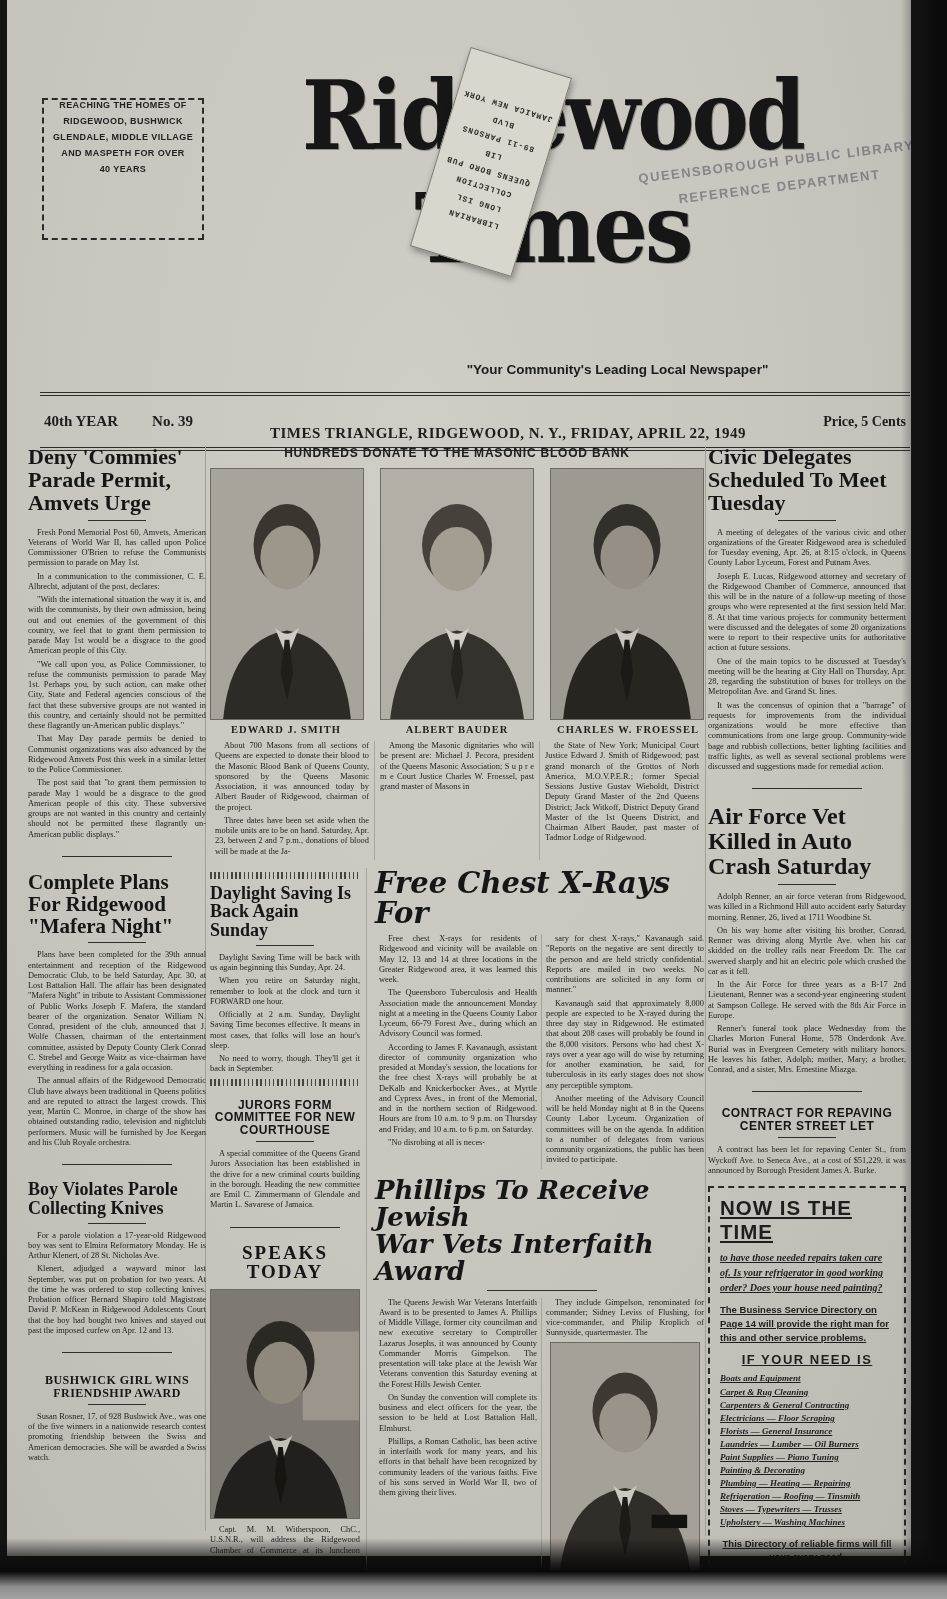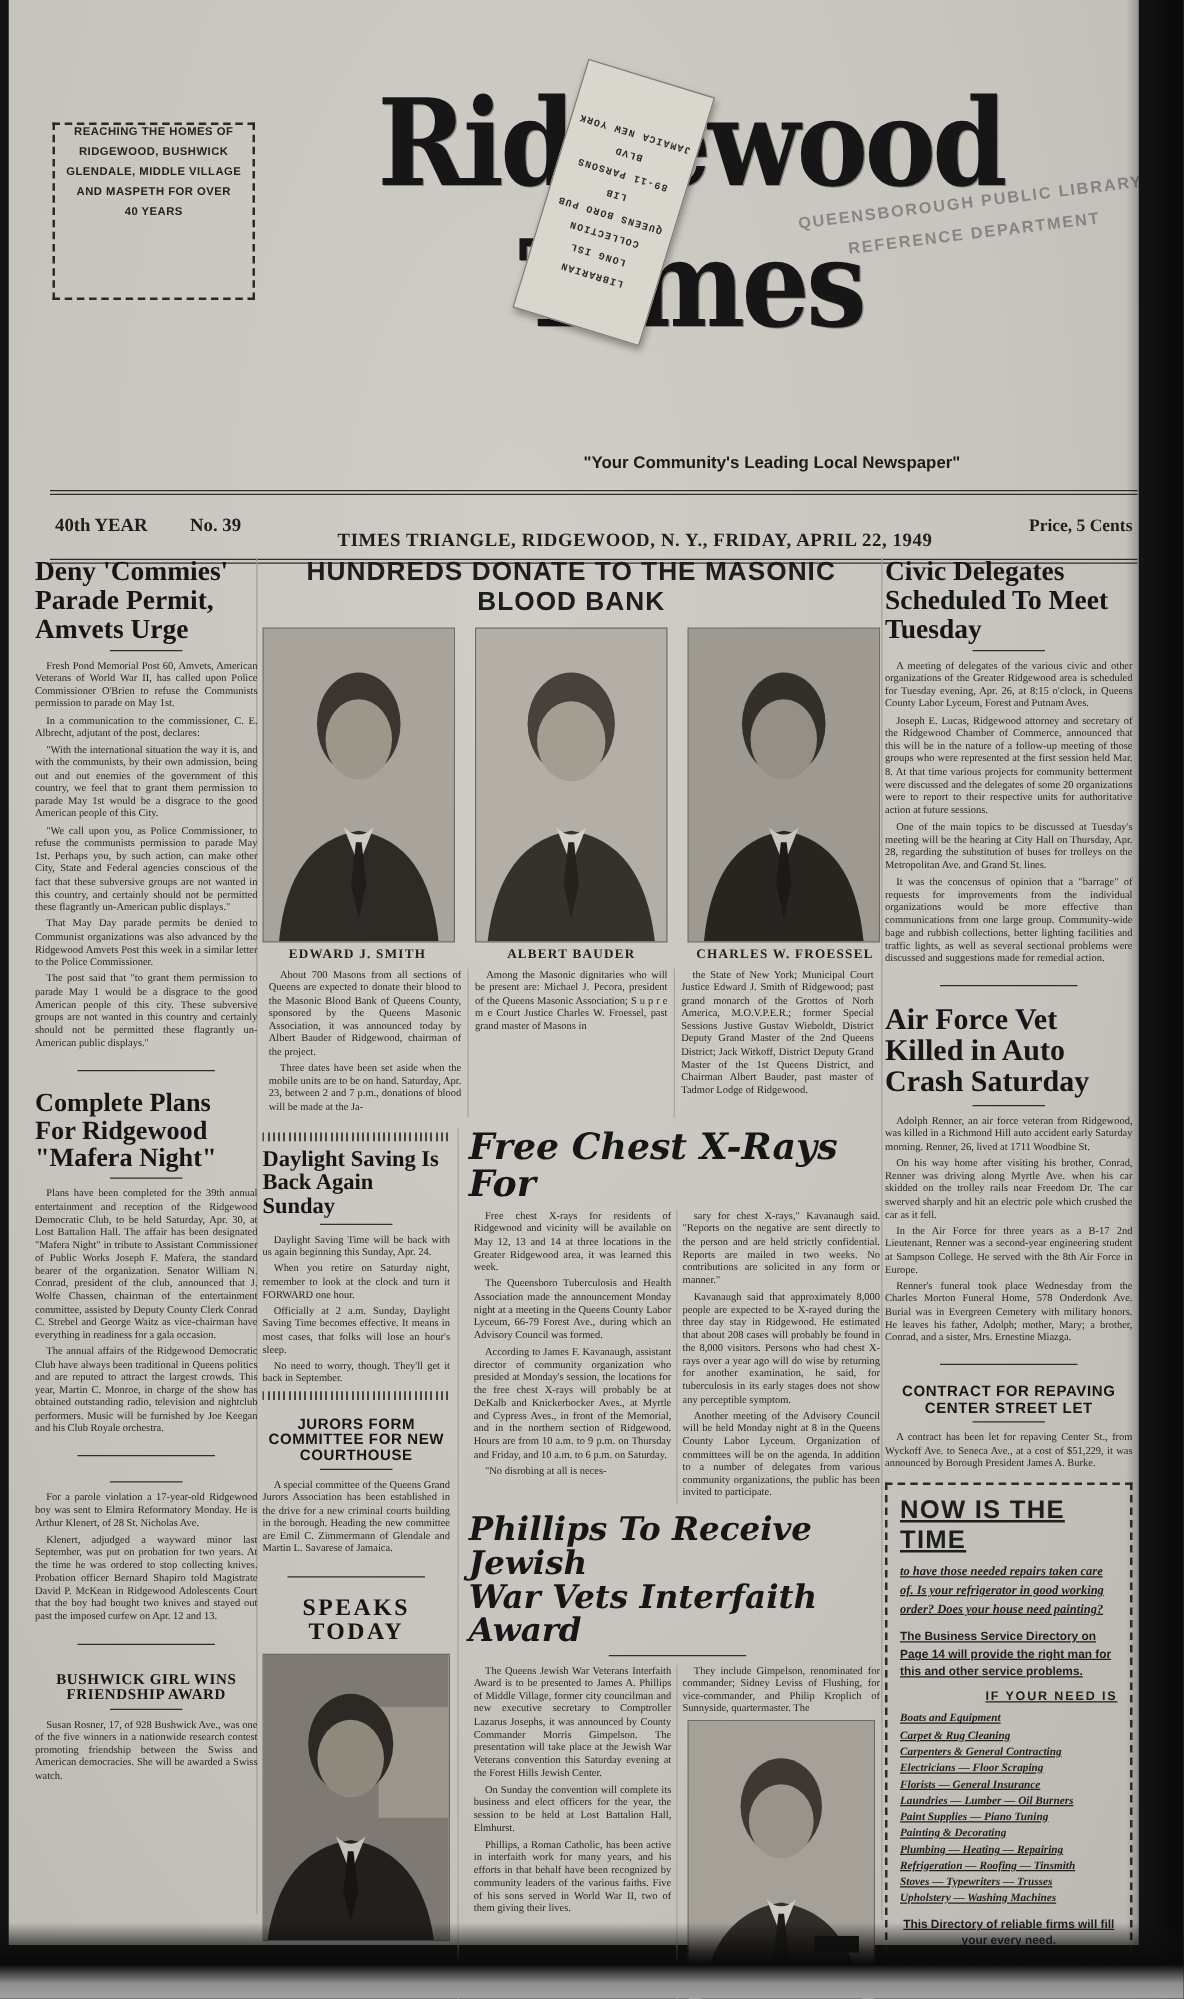--- a/index.html
+++ b/index.html
@@ -60,21 +60,21 @@
   .hl-sans{font-family:"Liberation Sans",sans-serif;}
   .indent2{padding-left:34px;}
 
   .bp{font-size:8.4px;line-height:1.22;text-align:justify;text-indent:9px;margin:0 0 3px 0;}
   .rule-div{width:58px;border-top:1.5px solid #2e2e2e;margin:5px auto 7px;}
   .rule-div.wide{width:110px;}
   .hatch{height:7px;background:repeating-linear-gradient(90deg,#454540 0 1.5px,transparent 1.5px 4.2px);margin:4px 0 5px;}
   .gap8{height:8px;}.gap14{height:14px;}
 
   
-  .bb-head{font-family:"Liberation Sans",sans-serif;font-weight:bold;font-size:21px;
+  .bb-head{font-family:"Liberation Sans",sans-serif;font-weight:bold;font-size:12px;
          letter-spacing:.8px;text-align:center;margin:0 0 8px;}
   .photo-row{display:flex;justify-content:space-between;}
   .photo{position:relative;border:1px solid #6d6a62;overflow:hidden;
          background:linear-gradient(180deg,#b7b2aa 0%,#a49f97 55%,#8b867e 100%);}
   .photo svg{display:block;width:100%;height:100%;}
   .photo-sm{width:152px;height:250px;}
   .caption-row{display:flex;justify-content:space-between;margin:4px 0 6px;}
   .caption{width:152px;text-align:center;font-weight:bold;font-size:10.5px;letter-spacing:1px;}
   .bb-cols{display:flex;}
   .bb-col{width:158px;padding:0 5px;}
@@ -87,22 +87,22 @@
   .xray-col,.phil-col{width:158px;padding:0 4px;}
   .xray-col + .xray-col,.phil-col + .phil-col{border-left:1px solid #a8a59d;}
   .photo-tall{width:148px;height:228px;margin:4px auto 0;}
 
   
   .ad-box{border:2px dashed #2a2a2a;padding:8px 10px 10px;margin-top:10px;text-decoration:underline;}
   .ad-title{font-family:"Liberation Sans",sans-serif;font-weight:bold;font-size:20.5px;
          letter-spacing:1px;margin:0 0 6px;}
   .ad-intro{font-style:italic;font-weight:bold;font-size:10px;line-height:1.5;margin:0 0 8px;}
   .ad-dir{font-family:"Liberation Sans",sans-serif;font-weight:bold;font-size:9.5px;line-height:1.45;margin:0 0 8px;}
-  .ad-need-h{font-family:"Liberation Sans",sans-serif;font-weight:bold;font-size:10px;
-         text-align:right;letter-spacing:1.5px;margin:0 0 5px;}
+  .ad-need-h{font-family:"Liberation Sans",sans-serif;font-weight:bold;font-size:13px;
+         text-align:center;letter-spacing:1.5px;margin:0 0 5px;}
   .ad-need{font-style:italic;font-weight:bold;font-size:9px;line-height:1.45;margin:0;}
   .ad-foot{font-family:"Liberation Sans",sans-serif;font-weight:bold;font-size:9.5px;
          text-align:center;line-height:1.4;margin:8px 0 0;}
 </style>
 </head>
 <body>
 
 <div class="page">
   <div class="paper"></div>
 
@@ -157,20 +157,21 @@
       <div class="gap8"></div>
 
     <h2 class="hl hl-21">Complete Plans For Ridgewood "Mafera Night"</h2>
     <div class="rule-div"></div>
     <p class="bp">Plans have been completed for the 39th annual entertainment and reception of the Ridgewood Democratic Club, to be held Saturday, Apr. 30, at Lost Battalion Hall. The affair has been designated "Mafera Night" in tribute to Assistant Commissioner of Public Works Joseph F. Mafera, the standard bearer of the organization. Senator William N. Conrad, president of the club, announced that J. Wolfe Chassen, chairman of the entertainment committee, assisted by Deputy County Clerk Conrad C. Strebel and George Waitz as vice-chairman have everything in readiness for a gala occasion.</p>
     <p class="bp">The annual affairs of the Ridgewood Democratic Club have always been traditional in Queens politics and are reputed to attract the largest crowds. This year, Martin C. Monroe, in charge of the show has obtained outstanding radio, television and nightclub performers. Music will be furnished by Joe Keegan and his Club Royale orchestra.</p>
     <div class="gap8"></div>
       <div class="rule-div wide"></div>
       <div class="gap8"></div>
 
+    <h3 class="hl hl-17">Boy Violates Parole Collecting Knives</h3>
     <div class="rule-div"></div>
     <p class="bp">For a parole violation a 17-year-old Ridgewood boy was sent to Elmira Reformatory Monday. He is Arthur Klenert, of 28 St. Nicholas Ave.</p>
     <p class="bp">Klenert, adjudged a wayward minor last September, was put on probation for two years. At the time he was ordered to stop collecting knives. Probation officer Bernard Shapiro told Magistrate David P. McKean in Ridgewood Adolescents Court that the boy had bought two knives and stayed out past the imposed curfew on Apr. 12 and 13.</p>
     <div class="gap8"></div>
       <div class="rule-div wide"></div>
       <div class="gap14"></div>
 
     <h4 class="hl hl-sm">BUSHWICK GIRL WINS FRIENDSHIP AWARD</h4>
     <div class="rule-div"></div>
     <p class="bp">Susan Rosner, 17, of 928 Bushwick Ave., was one of the five winners in a nationwide research contest promoting friendship between the Swiss and American democracies. She will be awarded a Swiss watch.</p>

